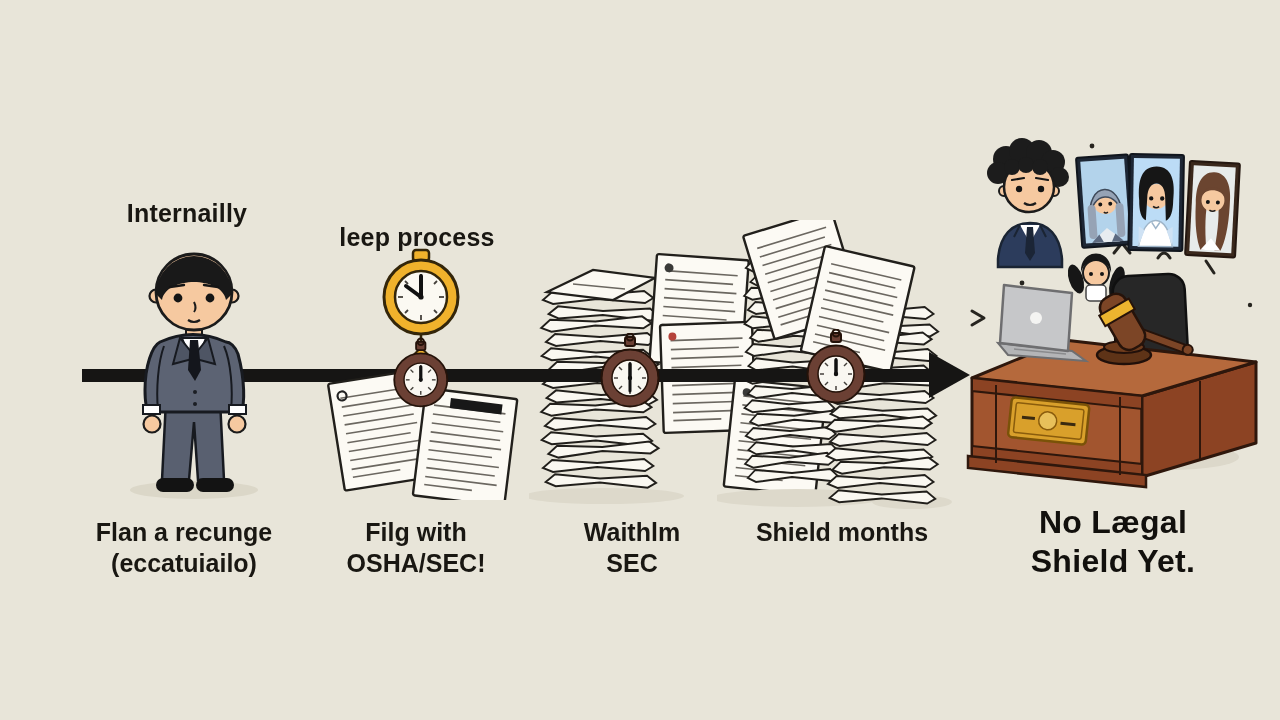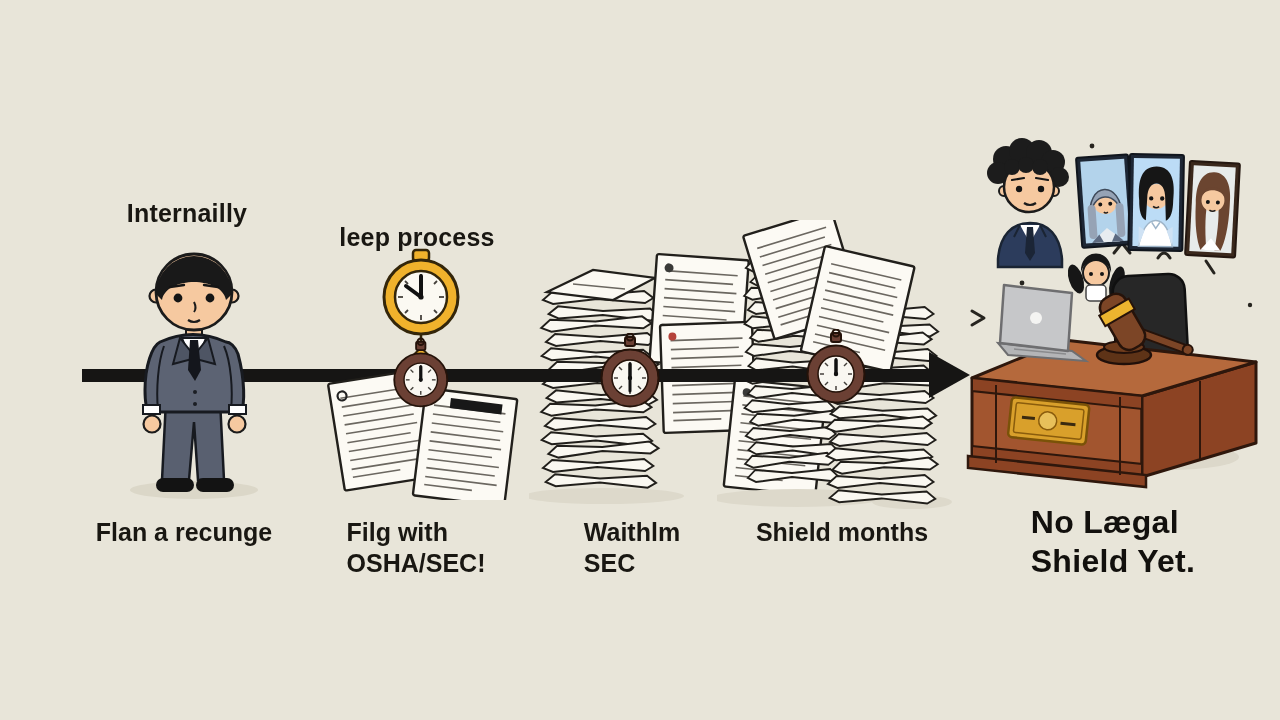--- a/index.html
+++ b/index.html
@@ -6,21 +6,21 @@
   #stage{position:relative;width:1280px;height:720px;background:#e8e5d9;overflow:hidden;
          font-family:"Liberation Sans",sans-serif;margin-left:24px;}
   .abs{position:absolute;}
   .z1{z-index:1}.z2{z-index:2}.z3{z-index:3}.z4{z-index:4}
   .timeline-bar{left:58px;top:369px;width:850px;height:13px;background:#161514;}
   .timeline-head{left:905px;top:352px;width:0;height:0;
     border-top:23px solid transparent;border-bottom:23px solid transparent;
     border-left:41px solid #161514;}
   .toplabel{transform:translateX(-50%);font-weight:700;font-size:25px;color:#191712;
     white-space:nowrap;letter-spacing:.2px;}
-  .cap{transform:translateX(-50%);text-align:left;font-weight:700;font-size:25px;
+  .cap{transform:translateX(-50%);text-align:center;font-weight:700;font-size:25px;
     line-height:31px;color:#191712;white-space:nowrap;}
   .cap span{display:block;}
   .cap.big{font-size:32px;line-height:39px;font-weight:700;color:#12100d;letter-spacing:.3px;}
 </style>
 </head>
 <body>
 
 <div id="stage">
 
   <svg width="0" height="0" style="position:absolute" aria-hidden="true">
@@ -345,20 +345,21 @@
         <rect x="151" y="180" width="34" height="12" fill="#ecb42f" stroke="#26130a" stroke-width="2"></rect>
       </g>
     </g>
   </svg>
 
   <div class="abs z4 toplabel" style="left:163px;top:199px">Internailly</div>
   <div class="abs z4 toplabel" style="left:393px;top:223px">leep process</div>
 
   <div class="abs z4 cap" style="left:160px;top:517px">
     <span>Flan a recunge</span>
+    <span>(eccatuiailo)</span>
   </div>
   <div class="abs z4 cap" style="left:392px;top:517px">
     <span>Filg with</span>
     <span>OSHA/SEC!</span>
   </div>
   <div class="abs z4 cap" style="left:608px;top:517px">
     <span>Waithlm</span>
     <span>SEC</span>
   </div>
   <div class="abs z4 cap" style="left:818px;top:517px">

